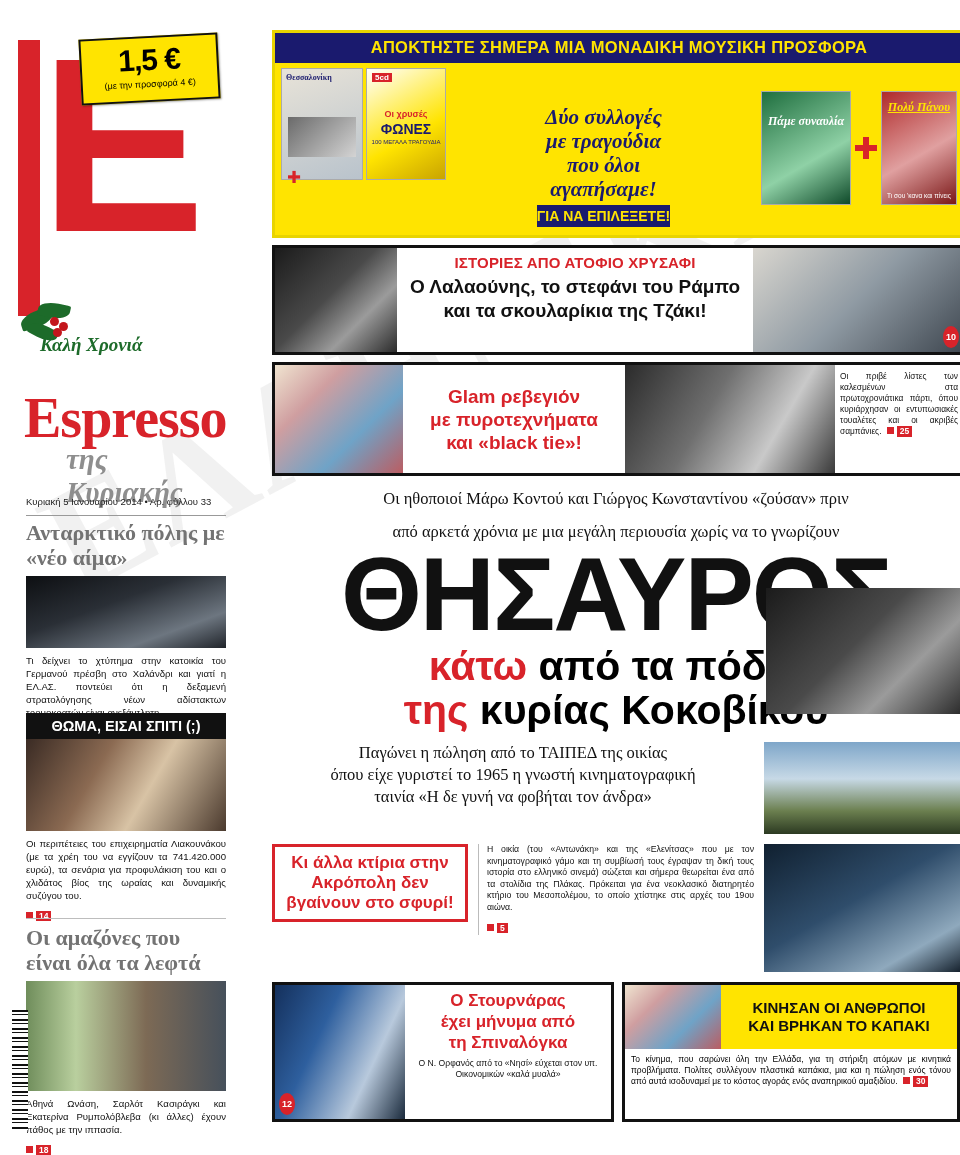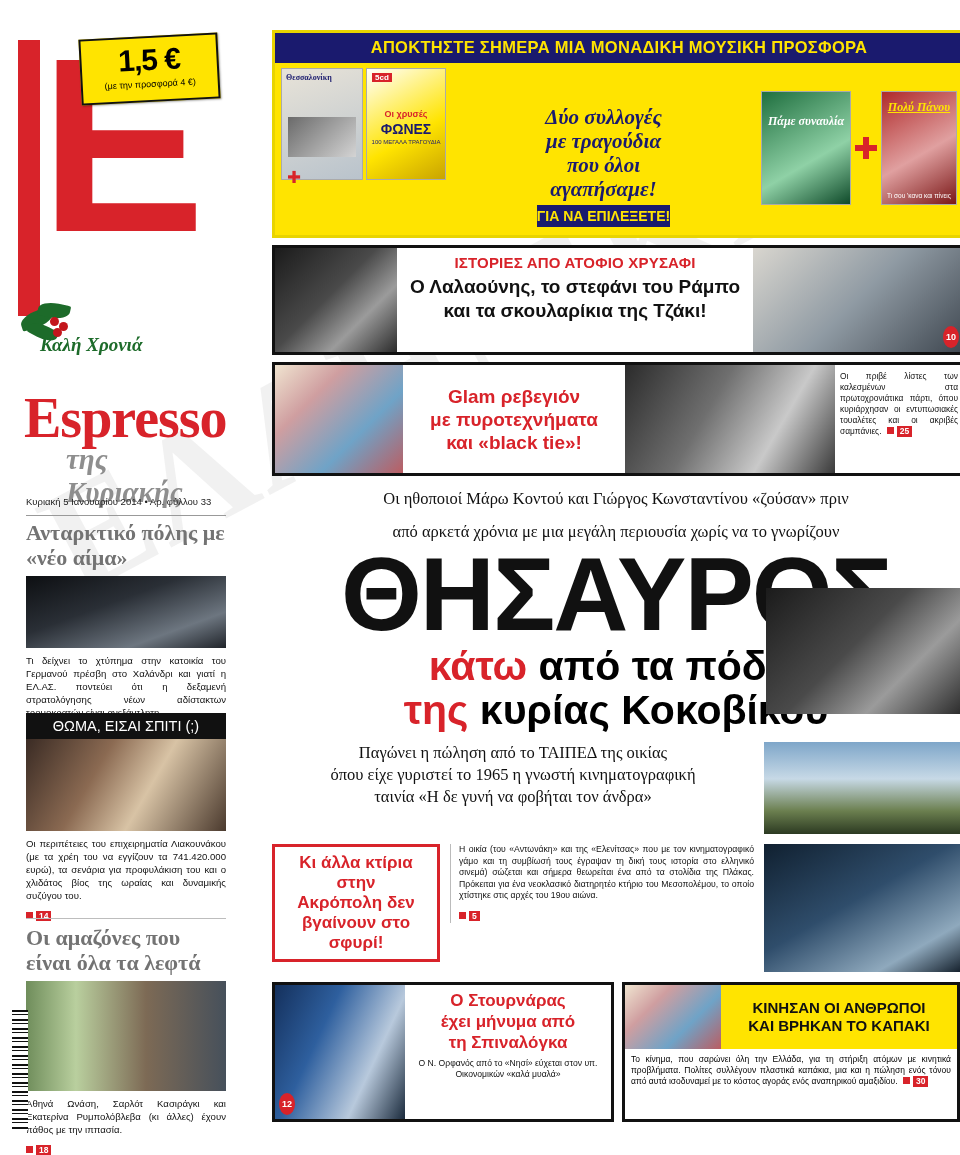--- a/index.html
+++ b/index.html
@@ -61,21 +61,21 @@
     font-size:22px;font-weight:bold;line-height:25px;color:#737373;
   }
   .l-body{
     font-size:9.6px;line-height:13px;color:#111;text-align:justify;
   }
   .pg{display:inline-block;background:#d8232a;color:#fff;font-size:8.5px;
       padding:0 3px;font-weight:bold;}
   .sq{display:inline-block;width:7px;height:7px;background:#d8232a;margin-right:3px;}
 
   .thyma-banner{
-    background:#111;color:#fff;font-weight:normal;font-size:14.5px;
+    background:#111;color:#fff;font-weight:bold;font-size:14.5px;
     padding:5px 4px;text-align:center;letter-spacing:0px;
   }
   .photo{background:#9aa2a8;position:relative;overflow:hidden;}
   .rule{border-top:1px solid #bdbdbd;}
 
   
   .ph1{background:linear-gradient(160deg,#0d0f12 0%,#2a2f36 40%,#6d7680 75%,#20242a 100%);}
   .ph2{background:linear-gradient(120deg,#3a2b24 0%,#8b6a52 35%,#d8c3a5 60%,#4b3a2e 100%);}
   .ph3{background:linear-gradient(90deg,#6f8d5b 0%,#b9cf9e 25%,#7d6a55 60%,#46505b 100%);}
   .ph4{background:linear-gradient(135deg,#1b1b1b 0%,#4a4a4a 45%,#9b9b9b 70%,#2b2b2b 100%);}
@@ -333,21 +333,21 @@
       <div style="display:flex;gap:10px;align-items:flex-start;">
         <div style="flex:1;">
           <div class="deck">Παγώνει η πώληση από το ΤΑΙΠΕΔ της οικίας</div>
           <div class="deck" style="margin-top:0">όπου είχε γυριστεί το 1965 η γνωστή κινηματογραφική</div>
           <div class="deck" style="margin-top:0">ταινία «Η δε γυνή να φοβήται τον άνδρα»</div>
         </div>
         <div class="photo ph7" style="width:196px;height:92px;margin-top:10px;"></div>
       </div>
 
       <div style="display:flex;gap:10px;margin-top:10px;align-items:flex-start;">
-        <div style="width:168px;">
+        <div style="width:196px;">
           <div class="akropoli">
             <div>Κι άλλα κτίρια στην</div>
             <div>Ακρόπολη δεν</div>
             <div>βγαίνουν στο σφυρί!</div>
           </div>
         </div>
         <div style="flex:1;border-left:1px solid #bbb;padding-left:8px;">
           <div class="col-text">Η οικία (του «Αντωνάκη» και της «Ελενίτσας» που με τον κινηματογραφικό γάμο και τη συμβίωσή τους έγραψαν τη δική τους ιστορία στο ελληνικό σινεμά) σώζεται και σήμερα θεωρείται ένα από τα στολίδια της Πλάκας. Πρόκειται για ένα νεοκλασικό διατηρητέο κτήριο του Μεσοπολέμου, το οποίο χτίστηκε στις αρχές του 19ου αιώνα.</div>
           <div style="margin-top:3px;"><span class="sq"></span><span class="pg">5</span></div>
         </div>

